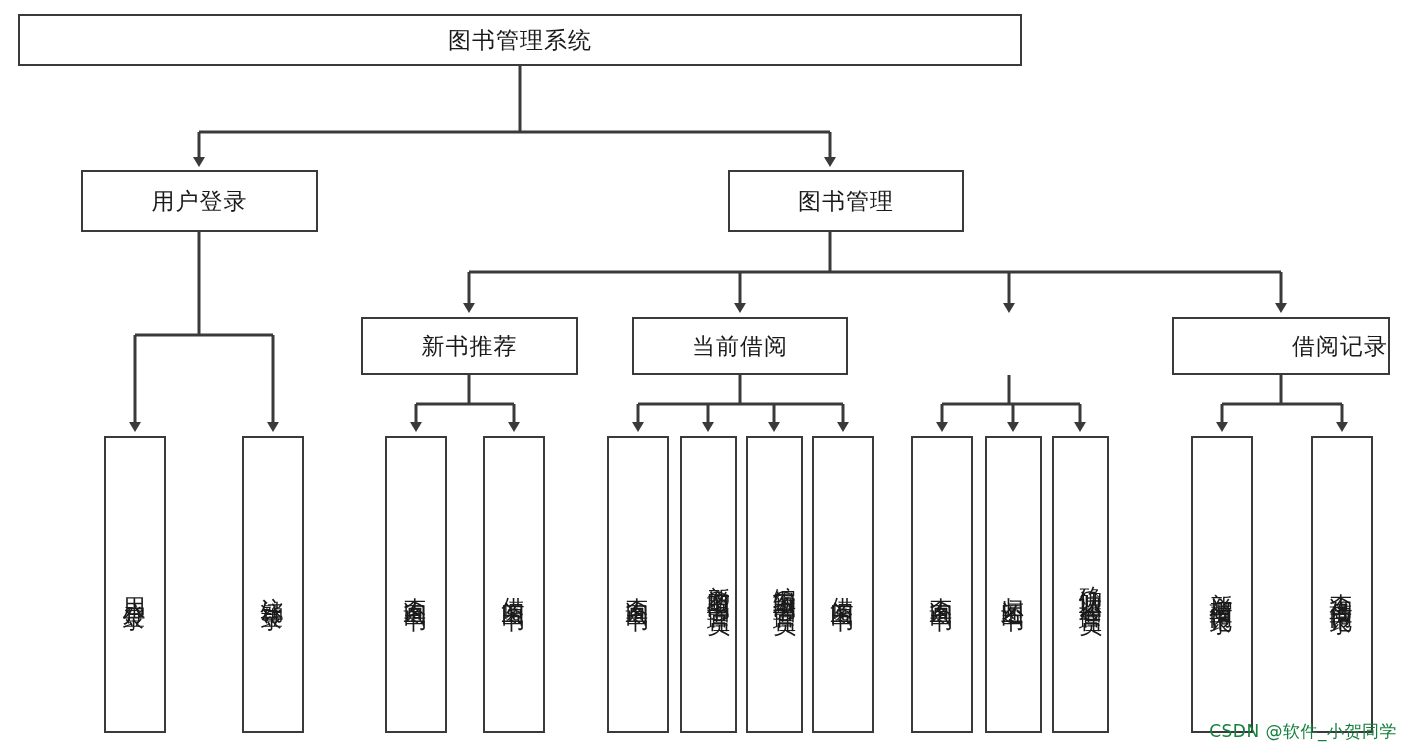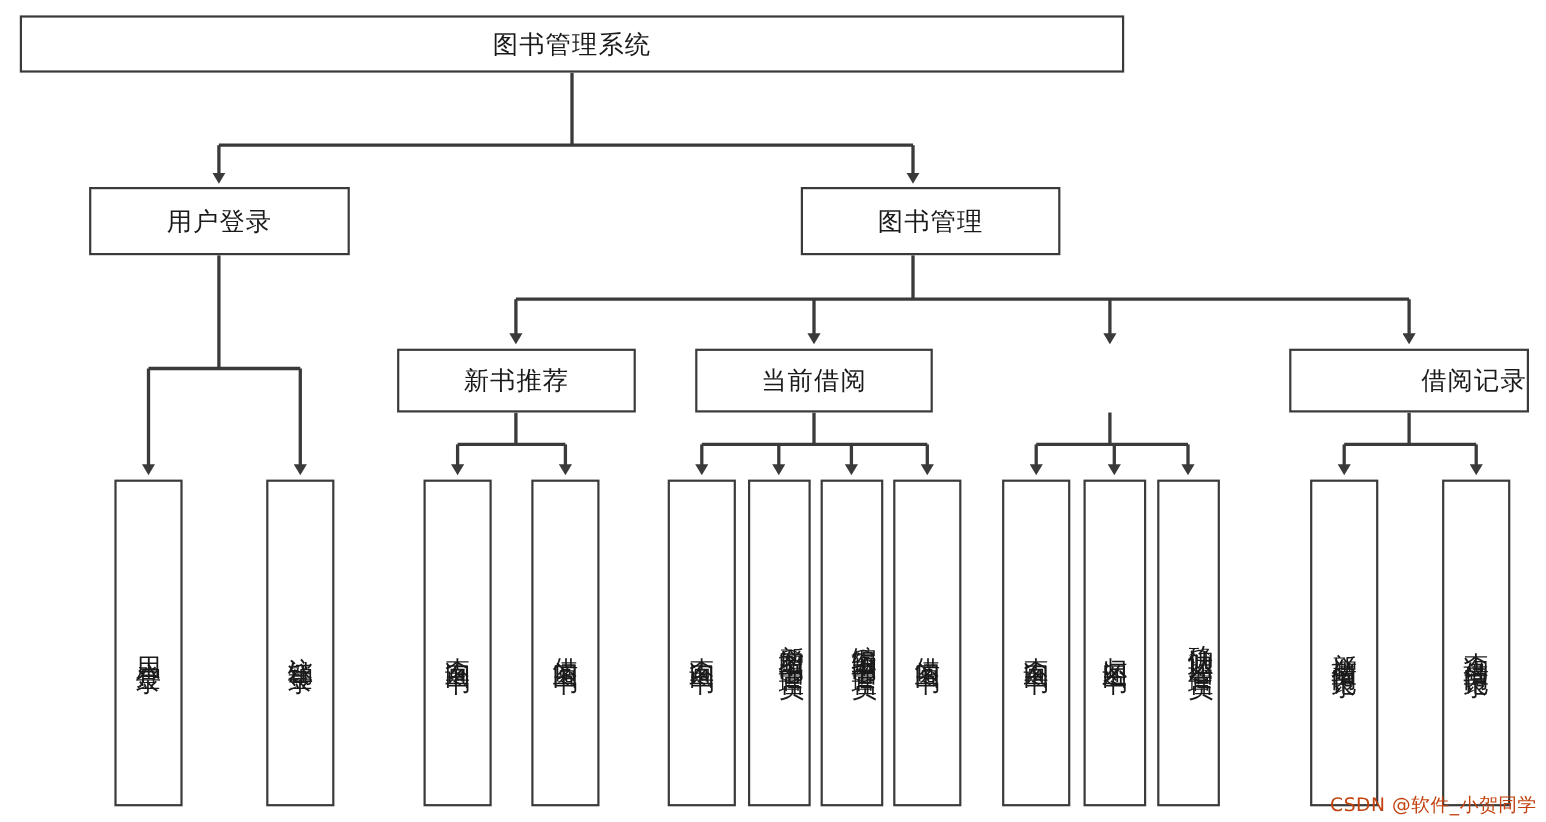--- a/index.html
+++ b/index.html
@@ -52,21 +52,21 @@
   }
   .node-label {
     display: block;
     white-space: nowrap;
   }
   #watermark {
     position: absolute;
     right: 8px;
     bottom: 4px;
     font-size: 17px;
-    color: #c2410c;
+    color: #15803d;
     letter-spacing: 0.5px;
     white-space: nowrap;
   }
 </style>
 </head>
 <body>
 
 <div id="canvas">
 
   <svg id="wires" viewBox="0 0 1405 747">

